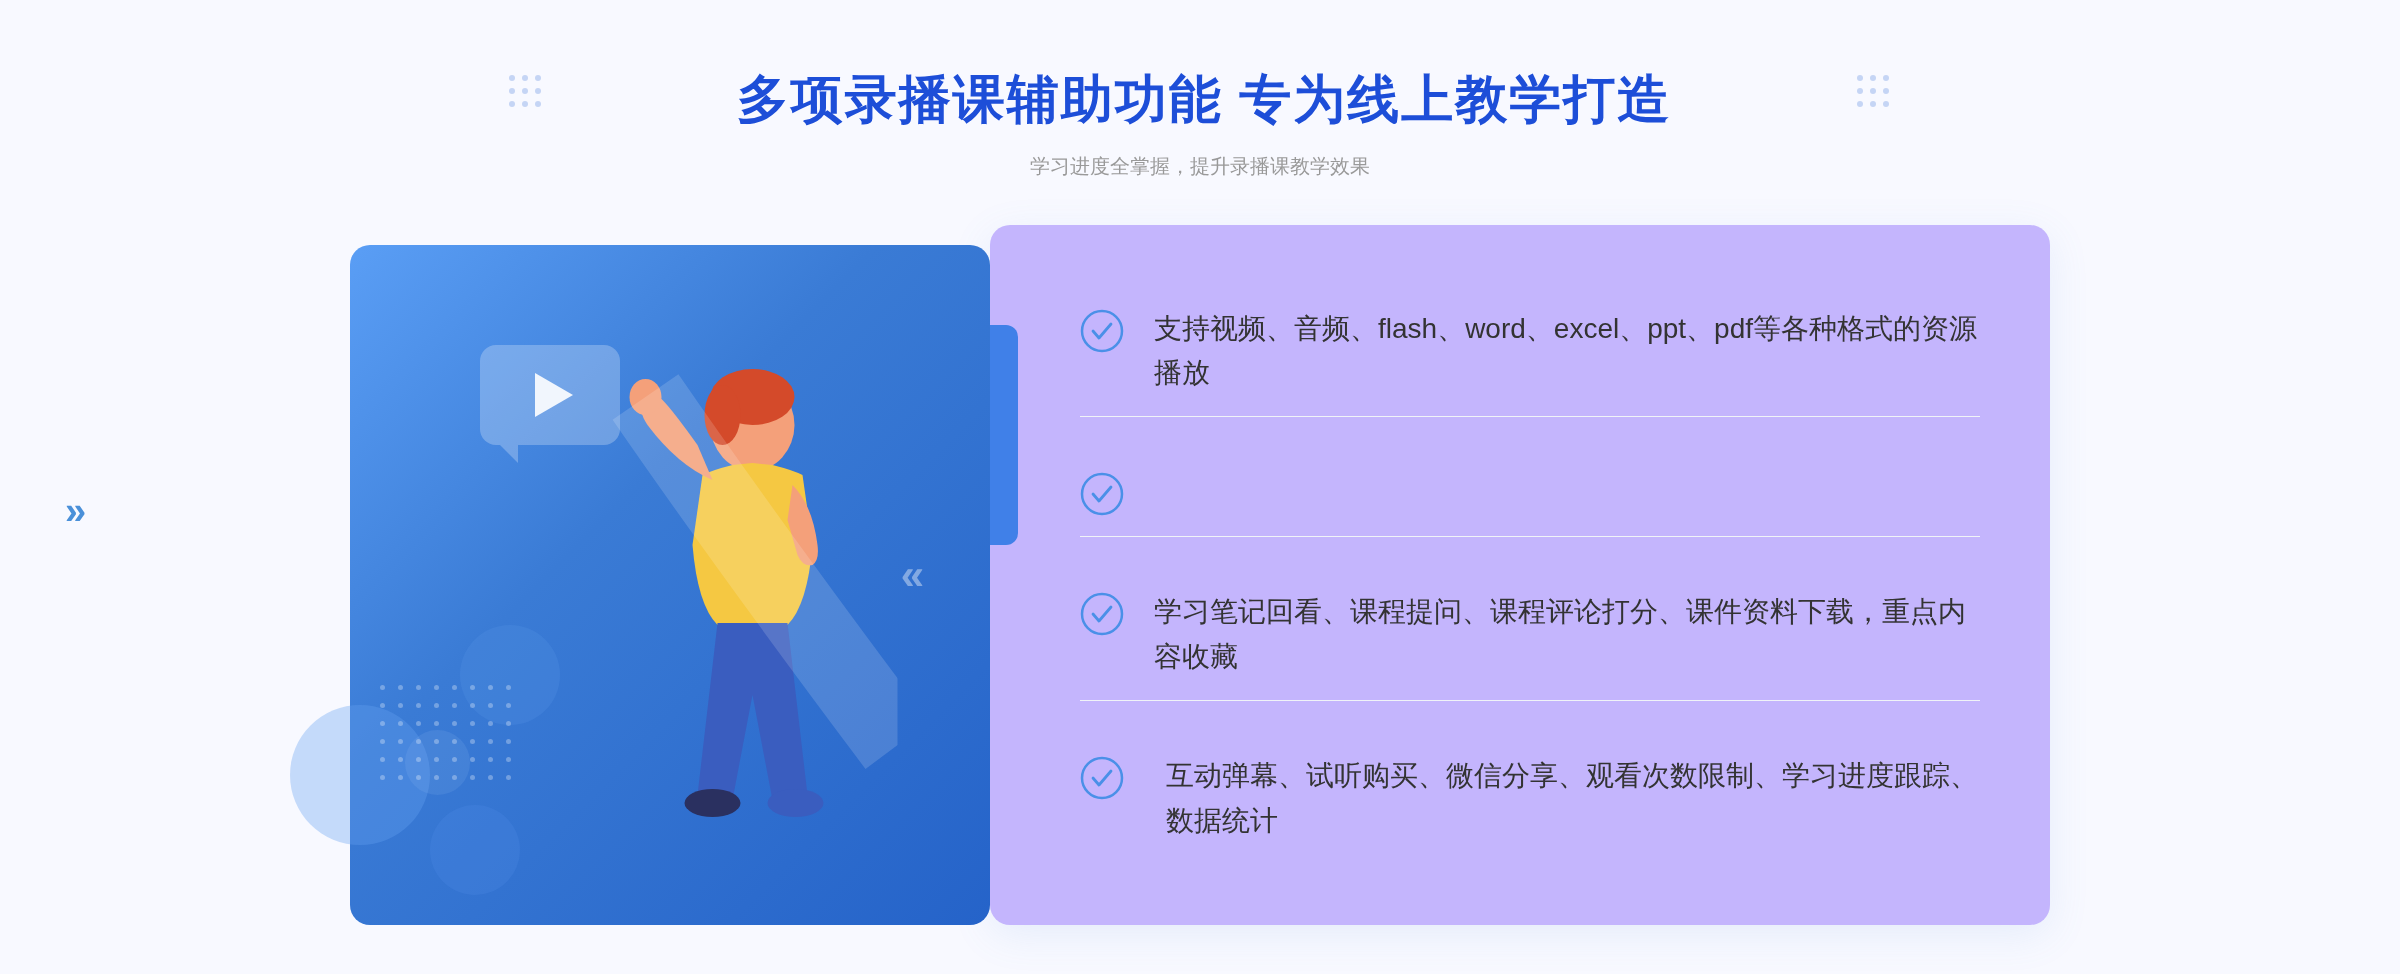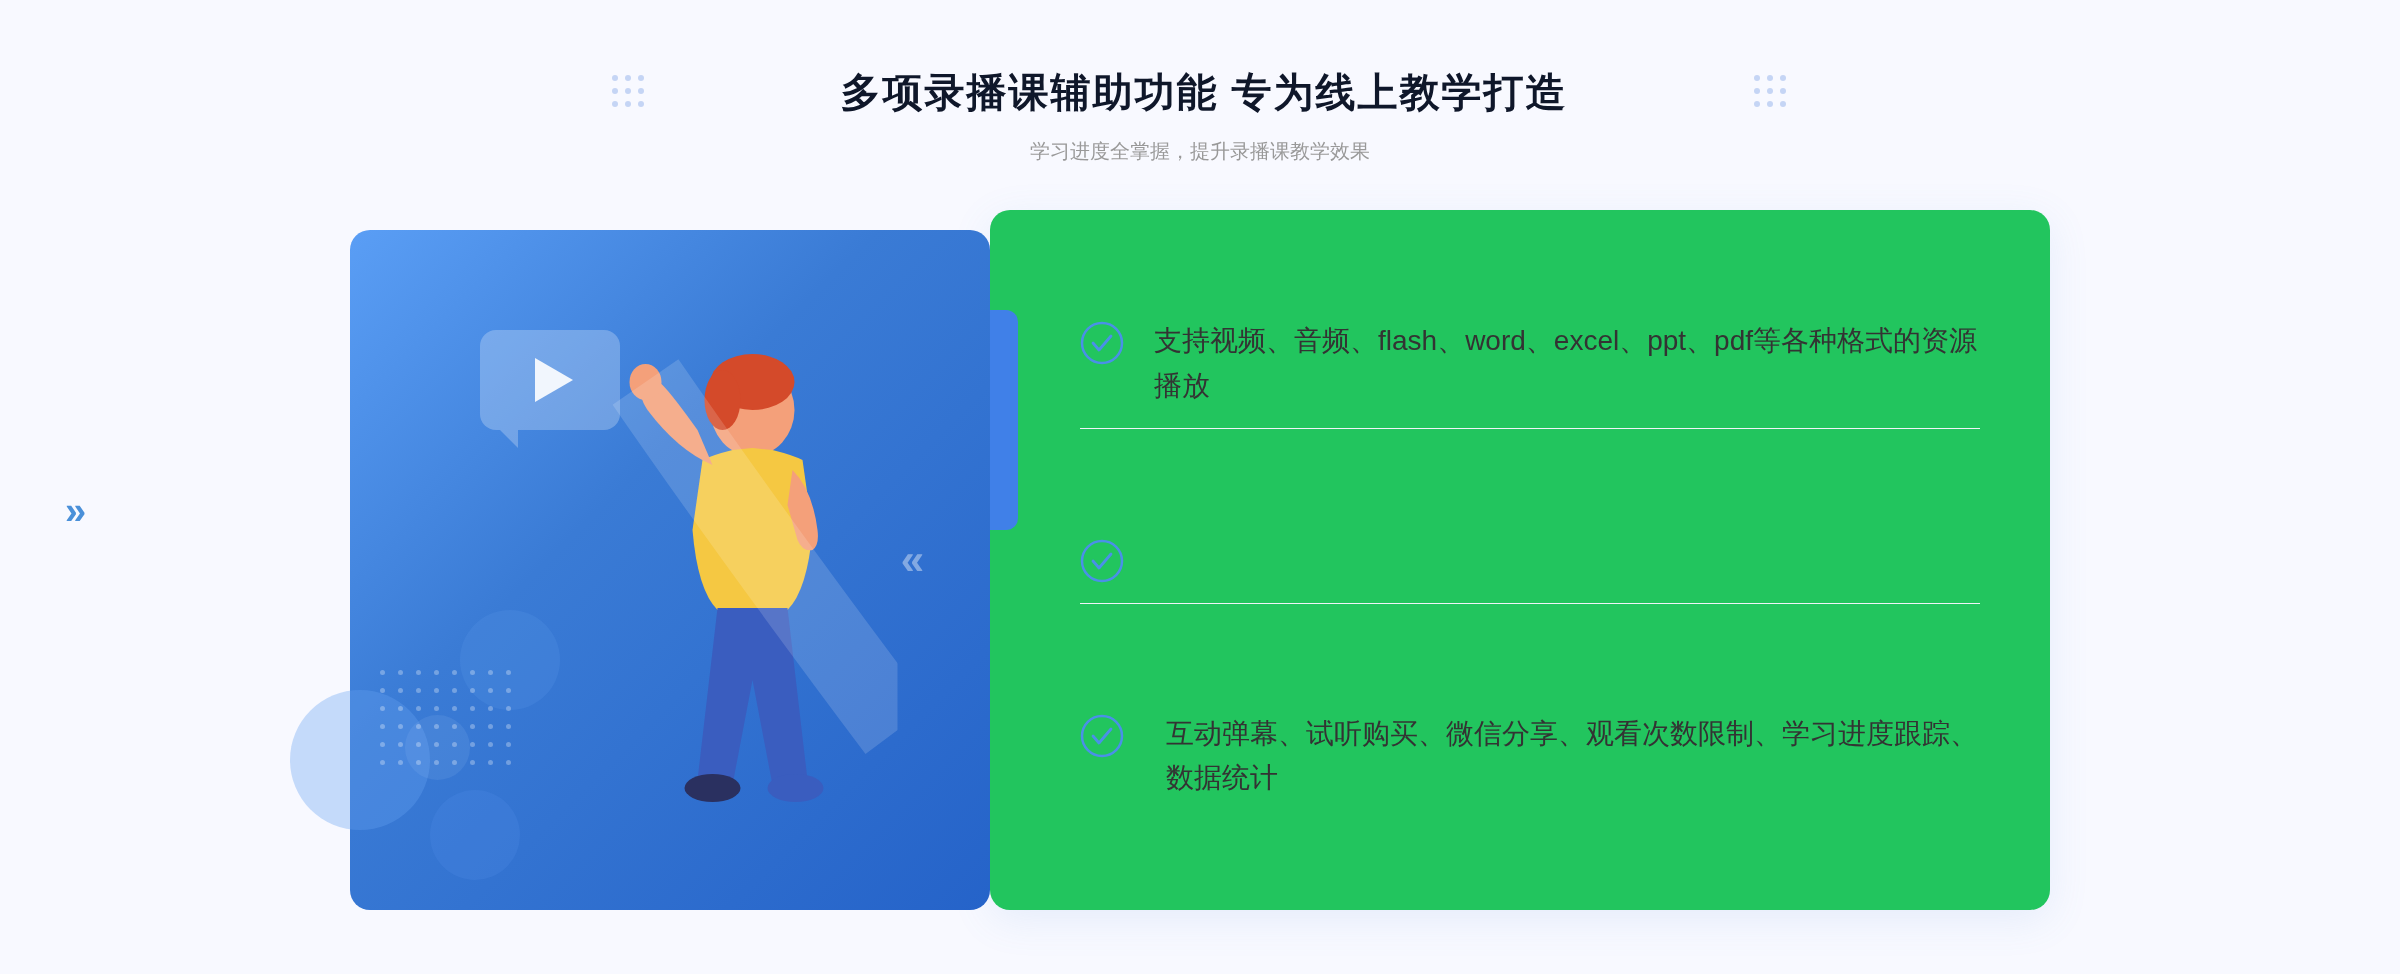--- a/index.html
+++ b/index.html
@@ -71,23 +71,23 @@
     }
 
     .deco-dot {
       width: 6px;
       height: 6px;
       border-radius: 50%;
       background: #c5d5f5;
     }
 
     .main-title {
-      font-size: 40px;
+      font-size: 52px;
       font-weight: 700;
-      color: #0f172a;
+      color: #1d4ed8;
       letter-spacing: 2px;
       margin-bottom: 18px;
       margin-left: 8px;
     }
 
     .sub-title {
       font-size: 20px;
       color: #999;
       font-weight: 400;
     }
@@ -219,21 +219,21 @@
       top: 45%;
       color: rgba(255, 255, 255, 0.4);
       font-size: 42px;
       font-weight: 900;
       letter-spacing: -14px;
     }
 
     
     .features-panel {
       flex: 1;
-      background: #22c55e;
+      background: #c4b5fd;
       border-radius: 20px;
       margin-left: 0px;
       padding: 45px 70px 45px 90px;
       display: flex;
       flex-direction: column;
       justify-content: space-around;
       box-shadow: 0 10px 40px rgba(100, 150, 220, 0.12);
       min-height: 620px;
     }
 
@@ -451,26 +451,35 @@
 
       <div class="feature-item">
         <div class="check-icon">
           <svg viewBox="0 0 44 44" xmlns="http://www.w3.org/2000/svg">
             <circle cx="22" cy="22" r="20" fill="none" stroke="#4a90e8" stroke-width="2.5"></circle>
             <polyline points="13,22 19,29 31,15" fill="none" stroke="#4a90e8" stroke-width="2.8" stroke-linecap="round" stroke-linejoin="round"></polyline>
           </svg>
         </div>
       </div>
 
-
       <div class="feature-item">
         <div class="check-icon">
           <svg viewBox="0 0 44 44" xmlns="http://www.w3.org/2000/svg">
             <circle cx="22" cy="22" r="20" fill="none" stroke="#4a90e8" stroke-width="2.5"></circle>
             <polyline points="13,22 19,29 31,15" fill="none" stroke="#4a90e8" stroke-width="2.8" stroke-linecap="round" stroke-linejoin="round"></polyline>
           </svg>
         </div>
+        <span class="feature-text">学习笔记回看、课程提问、课程评论打分、课件资料下载，重点内容收藏</span>
+      </div>
+
+      <div class="feature-item">
+        <div class="check-icon">
+          <svg viewBox="0 0 44 44" xmlns="http://www.w3.org/2000/svg">
+            <circle cx="22" cy="22" r="20" fill="none" stroke="#4a90e8" stroke-width="2.5"></circle>
+            <polyline points="13,22 19,29 31,15" fill="none" stroke="#4a90e8" stroke-width="2.8" stroke-linecap="round" stroke-linejoin="round"></polyline>
+          </svg>
+        </div>
         <span class="feature-text">互动弹幕、试听购买、微信分享、观看次数限制、学习进度跟踪、数据统计</span>
       </div>
 
     </div>
   </div>
 </div>
 
 </body></html>

